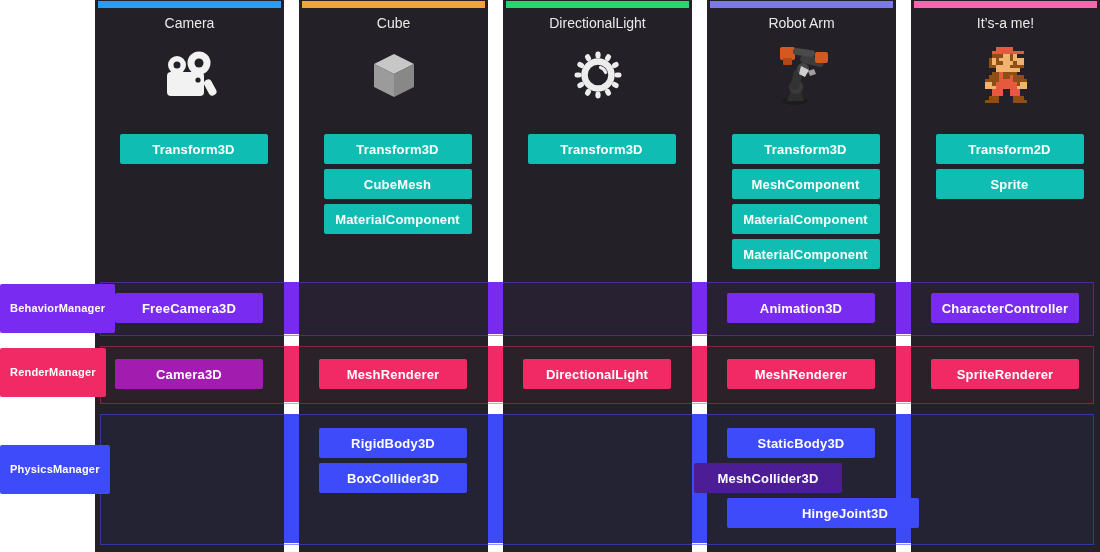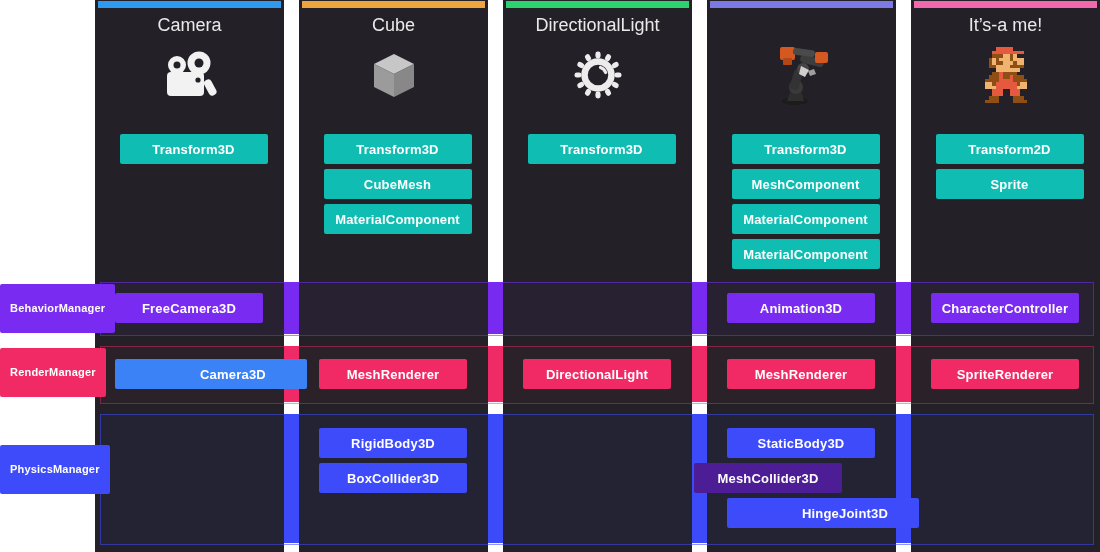--- a/index.html
+++ b/index.html
@@ -11,21 +11,21 @@
   .ov-behavior{border-color:rgba(122,43,242,.55);background:rgba(122,43,242,.05);}
   .ov-render{border-color:rgba(241,42,102,.45);background:rgba(241,42,102,.04);}
   .ov-physics{border-color:rgba(61,75,250,.55);background:rgba(61,75,250,.06);}
   .band-label{position:absolute;left:0;z-index:5;height:25px;line-height:25px;padding:12px 10px;
     color:#fff;font-size:11px;font-weight:bold;border-radius:2px;letter-spacing:.2px;}
 
   
   .column{position:absolute;top:0;width:189px;height:552px;background:#232127;z-index:1;}
   .topbar{position:absolute;top:1px;left:3px;right:3px;height:7px;}
   .etitle{position:absolute;top:15px;left:0;width:100%;text-align:center;
-    color:#E9E9E9;font-size:18px;font-weight:400;}
+    color:#E9E9E9;font-size:14px;font-weight:400;}
   .icon-wrap{position:absolute;top:44px;left:0;width:100%;height:62px;
     display:flex;align-items:center;justify-content:center;}
   .comp-stack{position:absolute;top:134px;left:4px;width:100%;}
 
   
   .chip{width:148px;height:30px;display:flex;align-items:center;justify-content:center;
     color:#fff;font-size:13px;font-weight:bold;border-radius:2px;letter-spacing:.2px;}
   .comp-stack .chip{margin:0 auto 5px auto;}
   .band-chip{position:absolute;z-index:4;}
 </style>
@@ -97,20 +97,21 @@
         <path d="M 2.5 -7.6 A 8 8 0 0 1 7.6 -2.5" fill="none" stroke="#ECECEC" stroke-width="3.2" stroke-linecap="round"></path>
       </svg>
     </div>
     <div class="comp-stack">
       <div class="chip" style="background: rgb(16, 189, 178);">Transform3D</div>
     </div>
   </div>
 
   <div class="column" style="left:707px">
     <div class="topbar" style="background: rgb(123, 121, 228);"></div>
+    <div class="etitle">Robot Arm</div>
     <div class="icon-wrap">
       <svg width="58" height="62" viewBox="0 0 58 62">
         <ellipse cx="22" cy="57" rx="13" ry="4" fill="#1c1c1c"></ellipse>
         <path d="M14 57 L18 46 L28 46 L31 57 Z" fill="#2e2e2e"></path>
         <circle cx="23" cy="43" r="7" fill="#3a3a3a"></circle>
         <rect x="19" y="25" width="9" height="21" rx="4" fill="#333333" transform="rotate(16 23 35)"></rect>
         <circle cx="30" cy="25" r="6" fill="#454545"></circle>
         <rect x="27" y="13" width="24" height="8" rx="4" fill="#3d3d3d" transform="rotate(14 39 17)"></rect>
         <rect x="7" y="3" width="15" height="13" rx="2" fill="#D4581F"></rect>
         <rect x="10" y="14" width="9" height="7" rx="1" fill="#B24715"></rect>
@@ -279,21 +280,21 @@
   </div>
 
   <div class="band-overlay ov-behavior" style="top:282px;height:52px"></div>
   <div class="band-overlay ov-render" style="top:346px;height:56px"></div>
   <div class="band-overlay ov-physics" style="top:414px;height:129px"></div>
 
   <div class="chip band-chip" style="left: 115px; top: 293px; background: rgb(122, 43, 242);">FreeCamera3D</div>
   <div class="chip band-chip" style="left: 727px; top: 293px; background: rgb(122, 43, 242);">Animation3D</div>
   <div class="chip band-chip" style="left: 931px; top: 293px; background: rgb(122, 43, 242);">CharacterController</div>
 
-  <div class="chip band-chip" style="left: 115px; top: 359px; background: #3b82f6; padding-left: 44px;">Camera3D</div>
+  <div class="chip band-chip" style="left: 115px; top: 359px; background: #a21caf;">Camera3D</div>
   <div class="chip band-chip" style="left: 319px; top: 359px; background: rgb(241, 42, 102);">MeshRenderer</div>
   <div class="chip band-chip" style="left: 523px; top: 359px; background: rgb(241, 42, 102);">DirectionalLight</div>
   <div class="chip band-chip" style="left: 727px; top: 359px; background: rgb(241, 42, 102);">MeshRenderer</div>
   <div class="chip band-chip" style="left: 931px; top: 359px; background: rgb(241, 42, 102);">SpriteRenderer</div>
 
   <div class="chip band-chip" style="left: 319px; top: 428px; background: rgb(61, 75, 250);">RigidBody3D</div>
   <div class="chip band-chip" style="left: 319px; top: 463px; background: rgb(61, 75, 250);">BoxCollider3D</div>
   <div class="chip band-chip" style="left: 727px; top: 428px; background: rgb(61, 75, 250);">StaticBody3D</div>
   <div class="chip band-chip" style="left: 694px; top: 463px; background: #4c1d95;">MeshCollider3D</div>
   <div class="chip band-chip" style="left: 727px; top: 498px; background: rgb(61, 75, 250); padding-left: 44px;">HingeJoint3D</div>

